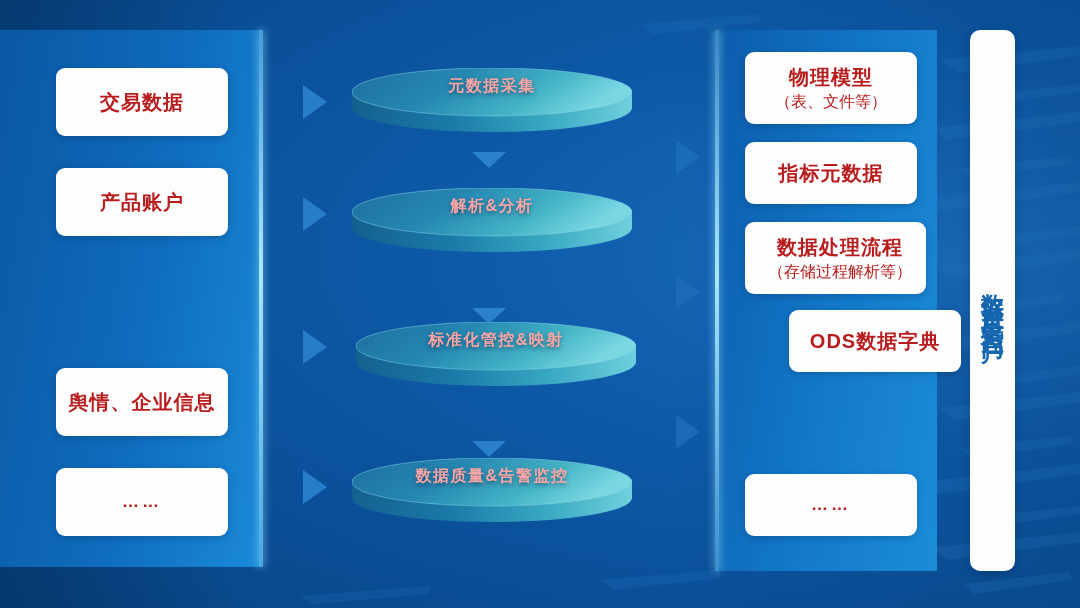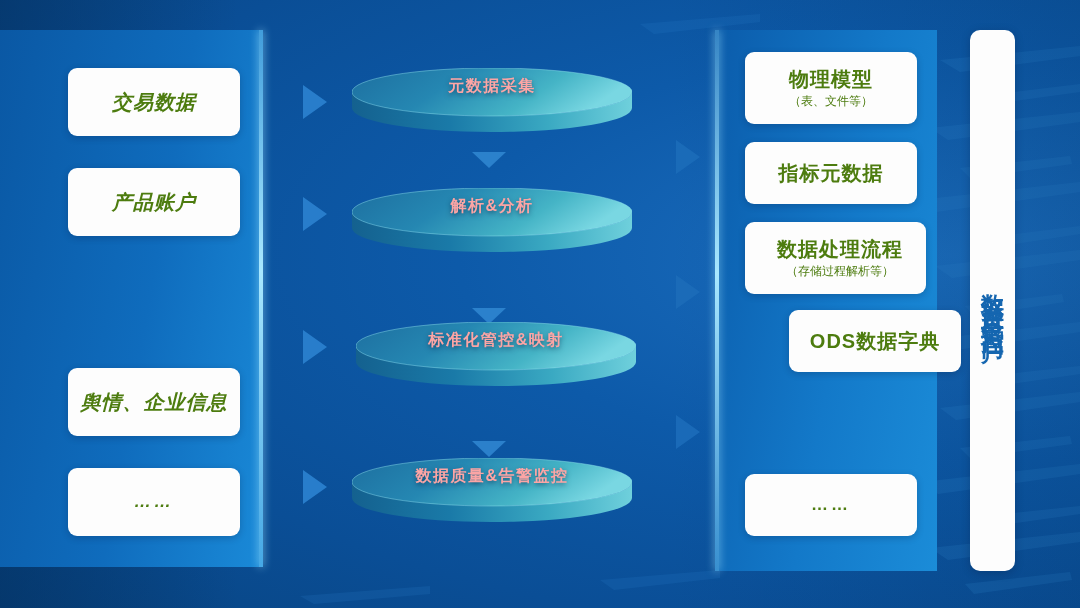--- a/index.html
+++ b/index.html
@@ -41,28 +41,28 @@
   .panel-right .edge{
     position:absolute;left:0;top:0;width:4px;height:100%;
     background:linear-gradient(180deg,rgba(150,225,255,.3),#a9e8ff 45%,rgba(150,225,255,.3));
     box-shadow:0 0 8px rgba(160,230,255,.75);
   }
 
   
   .card{
     position:absolute;background:#fdfdfd;border-radius:9px;
     display:flex;flex-direction:column;align-items:center;justify-content:center;
-    color:#4d7c0f;box-shadow:0 2px 7px rgba(0,20,50,.22);
+    color:#b91c1c;box-shadow:0 2px 7px rgba(0,20,50,.22);
     text-align:center;line-height:1.25;
   }
   .card .t1{font-size:20px;font-weight:700;letter-spacing:1px;}
-  .card .t2{font-size:12px;font-weight:400;letter-spacing:0px;margin-top:2px;}
+  .card .t2{font-size:16px;font-weight:400;letter-spacing:0px;margin-top:2px;}
   .card .dots{font-size:17px;font-weight:700;letter-spacing:3px;}
 
-  .left-card{left:68px;width:172px;height:68px;font-style:italic;}
+  .left-card{left:56px;width:172px;height:68px;}
   .right-card{left:745px;width:172px;}
 
   
   .cyl{position:absolute;}
   .cyl svg{display:block;}
   .cyl .label{
     position:absolute;left:0;width:100%;text-align:center;
     color:#fca5a5;font-size:16px;font-weight:700;letter-spacing:1.5px;
     text-shadow:0 2px 5px rgba(1,30,64,.55);
     pointer-events:none;

